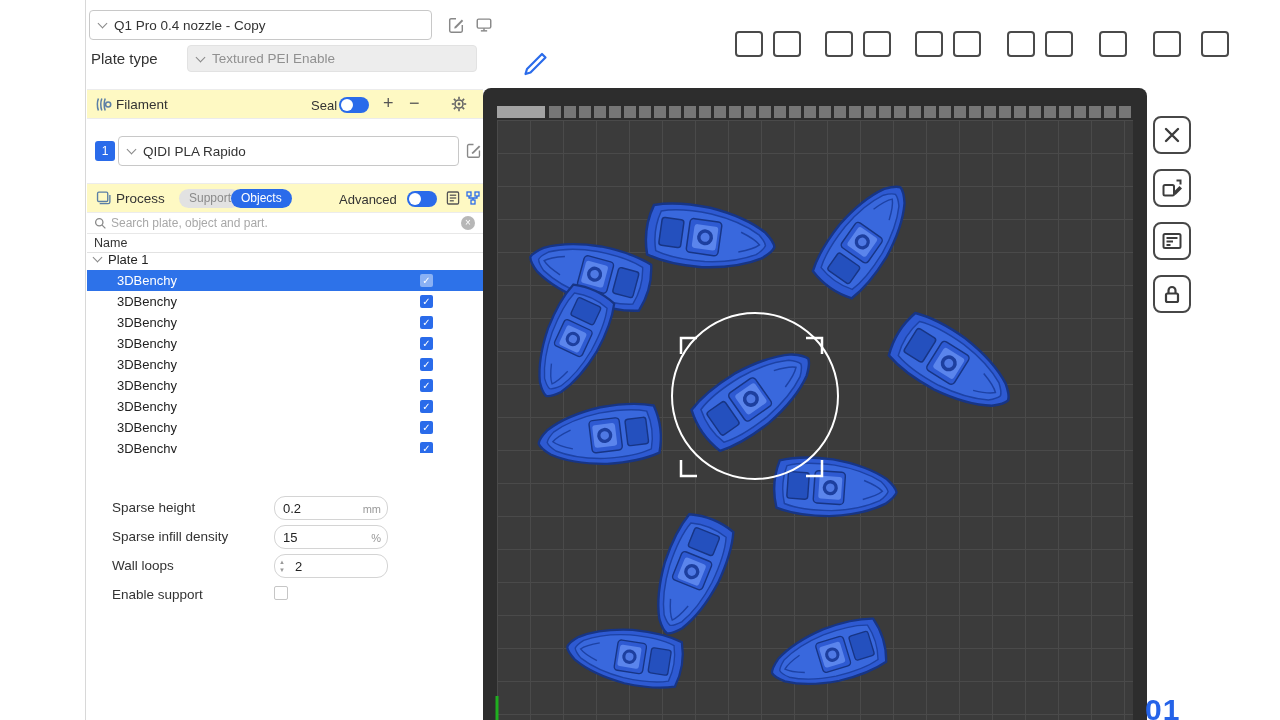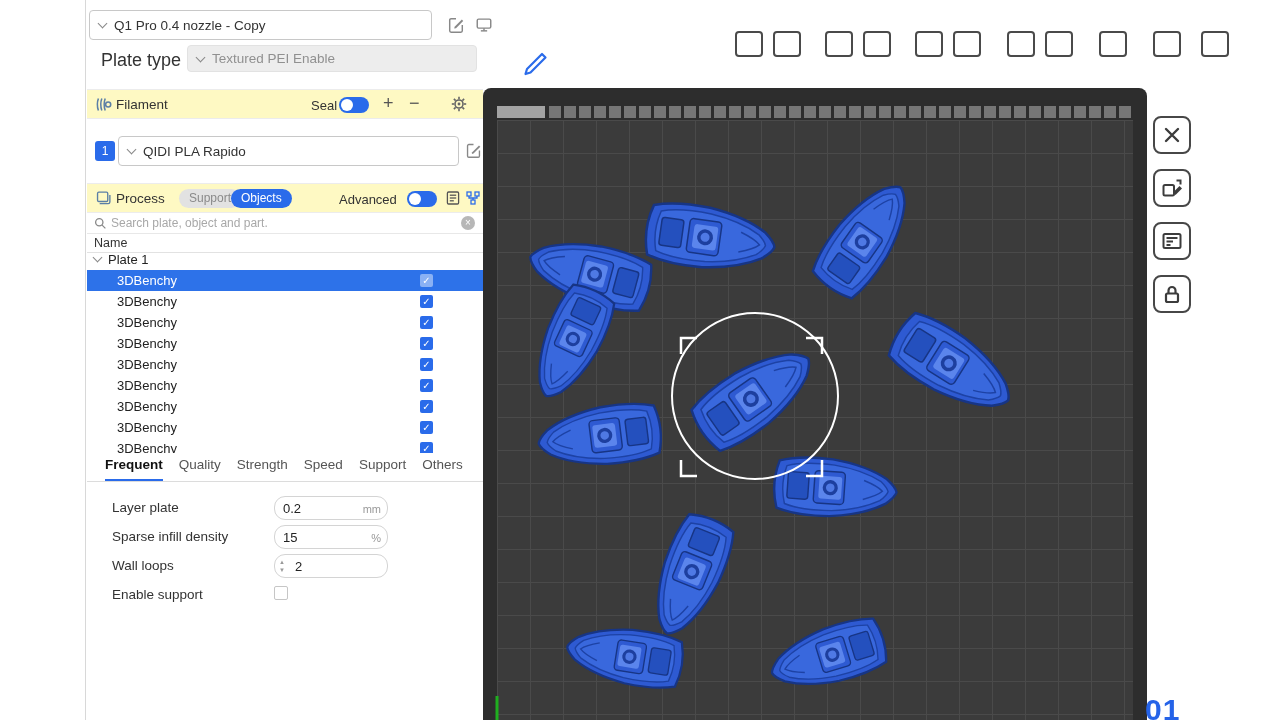--- a/index.html
+++ b/index.html
@@ -20,21 +20,21 @@
   .select.disabled { background:#ededed; border-color:#e2e2e2; color:#909090; }
   .sel-text { white-space:nowrap; overflow:hidden; }
   .icon-btn { display:inline-flex; align-items:center; justify-content:center; cursor:pointer; }
 
   .printer-row { position:absolute; top:10px; left:2px; width:394px; height:30px; }
   .printer-select { position:absolute; left:0; top:0; width:343px; height:30px; }
   .printer-edit { position:absolute; left:358px; top:6px; }
   .printer-display { position:absolute; left:386px; top:6px; }
 
   .plate-type-row { position:absolute; top:45px; left:2px; width:394px; height:28px; }
-  .plate-type-label { position:absolute; left:12px; top:5px; font-size:18px; color:#333; }
+  .plate-type-label { position:absolute; left:2px; top:5px; font-size:15px; color:#333; }
   .plate-type-select { position:absolute; left:98px; top:0; width:290px; height:27px; }
 
   .sect-header { position:absolute; left:0; width:396px; height:30px; background:#fef9c3;
     border-top:1px solid #ececec; border-bottom:1px solid #ececec; }
   .filament-header { top:89px; }
   .process-header { top:183px; }
   .sect-title { position:absolute; left:29px; top:7px; font-size:13.5px; color:#333; }
   .sect-icon { position:absolute; left:8px; top:6px; }
 
   .seal-label { position:absolute; left:224px; top:8px; font-size:13px; }
@@ -297,32 +297,24 @@
             <span class="tree-label">3DBenchy</span>
             <span class="tree-check">✓</span>
           </div>
           <div class="tree-row">
             <span class="tree-label">3DBenchy</span>
             <span class="tree-check">✓</span>
           </div>
         </div>
     </div>
 
-    <div class="tabs">
-        <span class="tab active">Frequent</span>
-        <span class="tab">Quality</span>
-        <span class="tab">Strength</span>
-        <span class="tab">Speed</span>
-        <span class="tab">Support</span>
-        <span class="tab">Others</span>
-      </div>
 
     <div class="params">
       <div class="param-row">
-        <span class="param-label">Layer plate</span>
+        <span class="param-label">Sparse height</span>
         <div class="param-input">
           <span class="param-value">0.2</span>
           <span class="param-unit">mm</span>
         </div>
       </div>
       <div class="param-row">
         <span class="param-label">Sparse infill density</span>
         <div class="param-input">
           <span class="param-value">15</span>
           <span class="param-unit">%</span>

